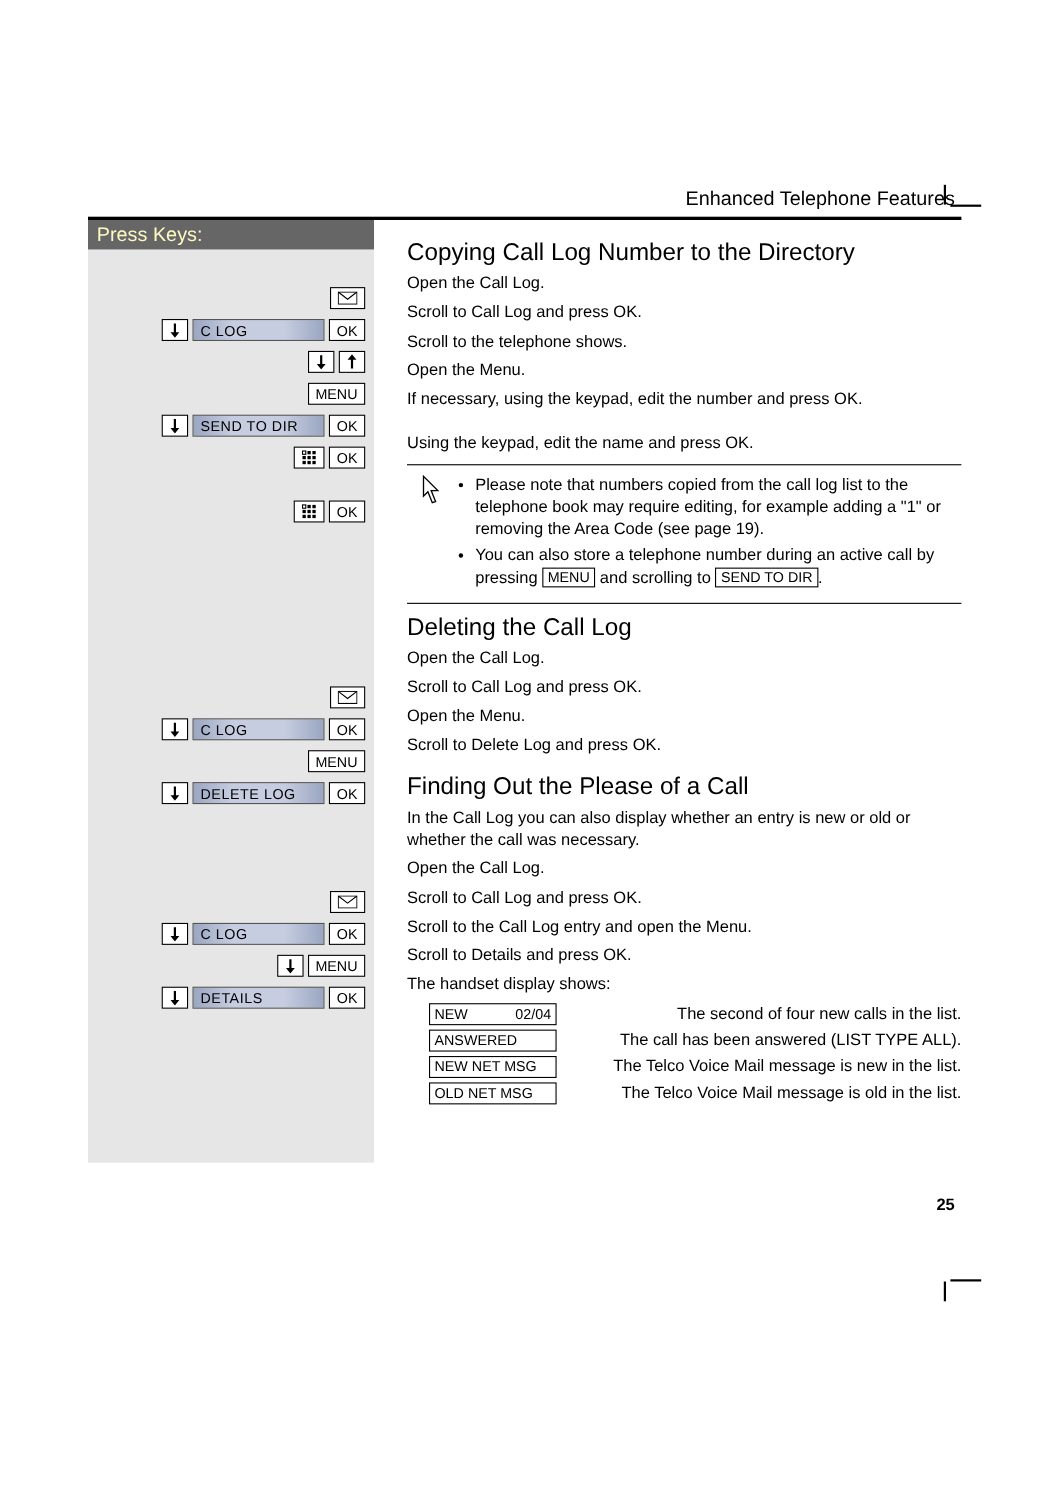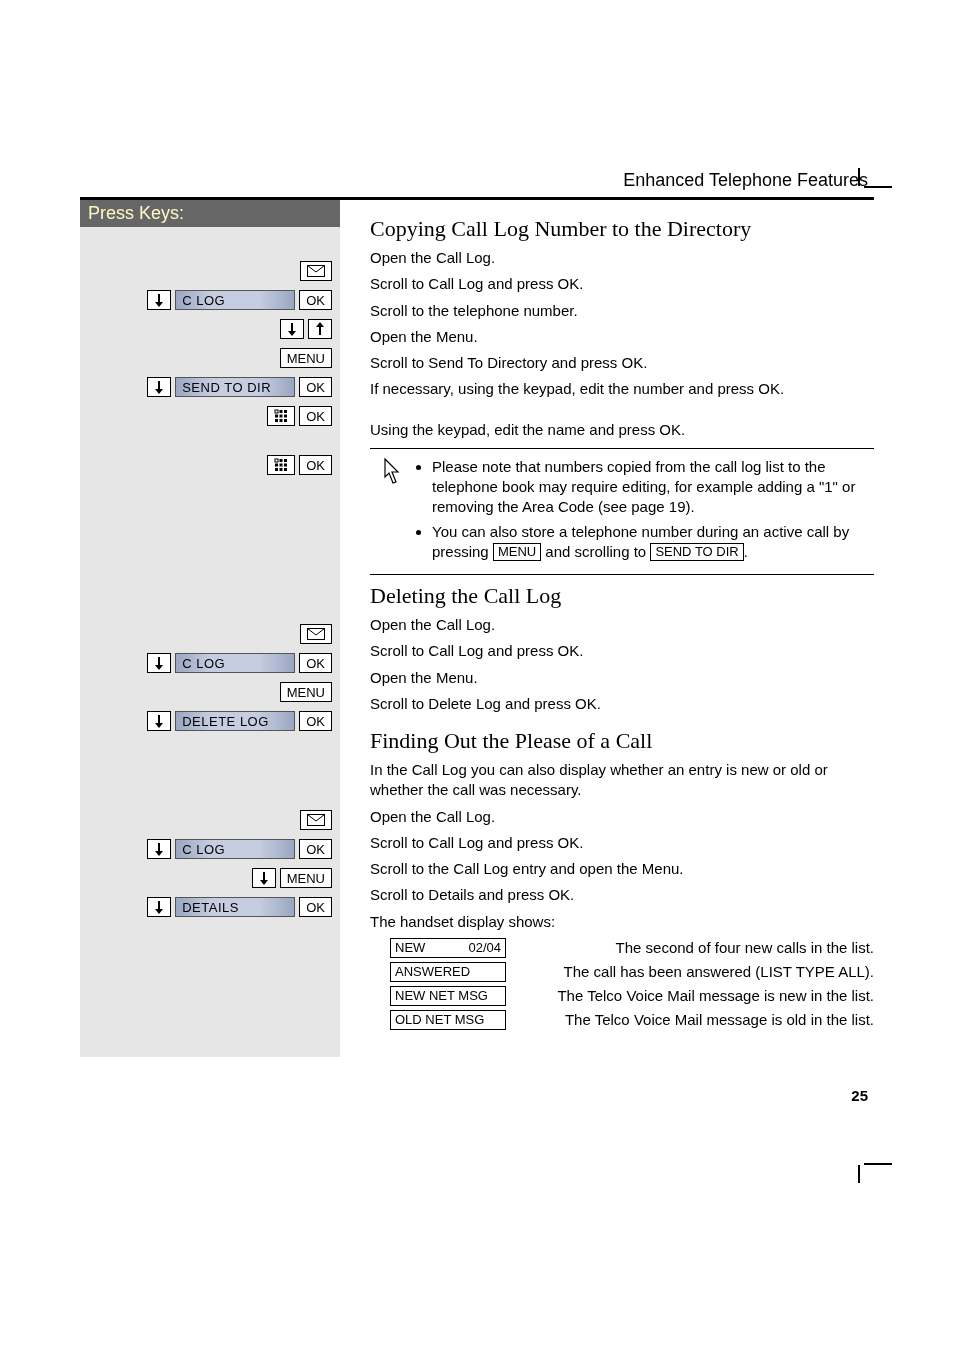--- a/index.html
+++ b/index.html
@@ -15,21 +15,21 @@
   .columns{display:flex;align-items:stretch;}
   .leftcol{width:260px;flex:0 0 260px;}
   .rightcol{flex:1;padding-left:30px;padding-top:8px;}
   .press-keys-bar{background:#666;color:#fef9c3;font-size:18px;padding:3px 8px;}
   .keypanel{background:#e6e6e6;padding:10px 8px 20px 8px;min-height:830px;box-sizing:border-box;}
   .keyrow{display:flex;justify-content:flex-end;align-items:flex-start;gap:4px;height:26px;margin-bottom:3px;}
   .btn{display:inline-flex;align-items:center;justify-content:center;border:1px solid #000;background:#fff;font-size:13px;height:20px;box-sizing:border-box;padding:0 6px;min-width:24px;font-family:Arial,Helvetica,sans-serif;}
   .btn.wide{min-width:50px;}
   .lcd{display:inline-flex;align-items:center;border:1px solid #555;height:20px;padding:0 6px;font-size:13px;letter-spacing:.5px;
        background:linear-gradient(90deg,#9aa6c2 0%,#c6cde0 30%,#c6cde0 70%,#9aa6c2 100%);box-sizing:border-box;min-width:120px;justify-content:flex-start;}
-  .section-title{font-family:Liberation Serif, serif;font-size:22px;margin:8px 0 6px 0;}
+  .section-title{font-family:Liberation Sans, sans-serif;font-size:22px;margin:8px 0 6px 0;}
   .step{font-size:15px;line-height:1.35;margin:4px 0 6px 0;}
   .notebox{border-top:1px solid #000;border-bottom:1px solid #000;margin:8px 0 8px 0;padding:8px 6px 8px 6px;display:flex;gap:10px;}
   .note-icon{flex:0 0 28px;display:flex;justify-content:center;}
   .note-list{font-size:15px;line-height:1.35;padding-left:18px;margin:0;}
   .note-list li{margin-bottom:4px;}
   .inline-key{display:inline-block;border:1px solid #000;padding:0 4px;font-size:13px;line-height:16px;vertical-align:1px;}
   .status-row{display:flex;gap:14px;margin:4px 0;align-items:flex-start;}
   .status-box{border:1px solid #000;font-size:13px;padding:1px 4px;min-width:116px;display:flex;justify-content:space-between;box-sizing:border-box;height:20px;align-items:center;gap:21px;}
   .status-box.single{justify-content:flex-start;}
   .status-desc{font-size:15px;line-height:1.3;flex:1;text-align:right;}
@@ -213,23 +213,22 @@
         </div>
 
       </div>
     </div>
 
     <div class="rightcol">
 
       <div class="section-title">Copying Call Log Number to the Directory</div>
       <div class="step">Open the Call Log.</div>
       <div class="step">Scroll to Call Log and press OK.</div>
-      <div class="step">Scroll to the telephone number.</div>
+      <div class="step">Scroll to the telephone shows.</div>
       <div class="step">Open the Menu.</div>
-      <div class="step">Scroll to Send To Directory and press OK.</div>
       <div class="step">If necessary, using the keypad, edit the number and press OK.</div>
       <div style="height:10px"></div>
       <div class="step">Using the keypad, edit the name and press OK.</div>
 
       <div class="notebox">
         <div class="note-icon">
           <svg width="22" height="30" viewBox="0 0 22 30">
               <polygon points="6,2 6,20 10,16 14,26 17,25 13,15 19,15" fill="none" stroke="#000" stroke-width="1.2"></polygon>
             </svg>
         </div>

